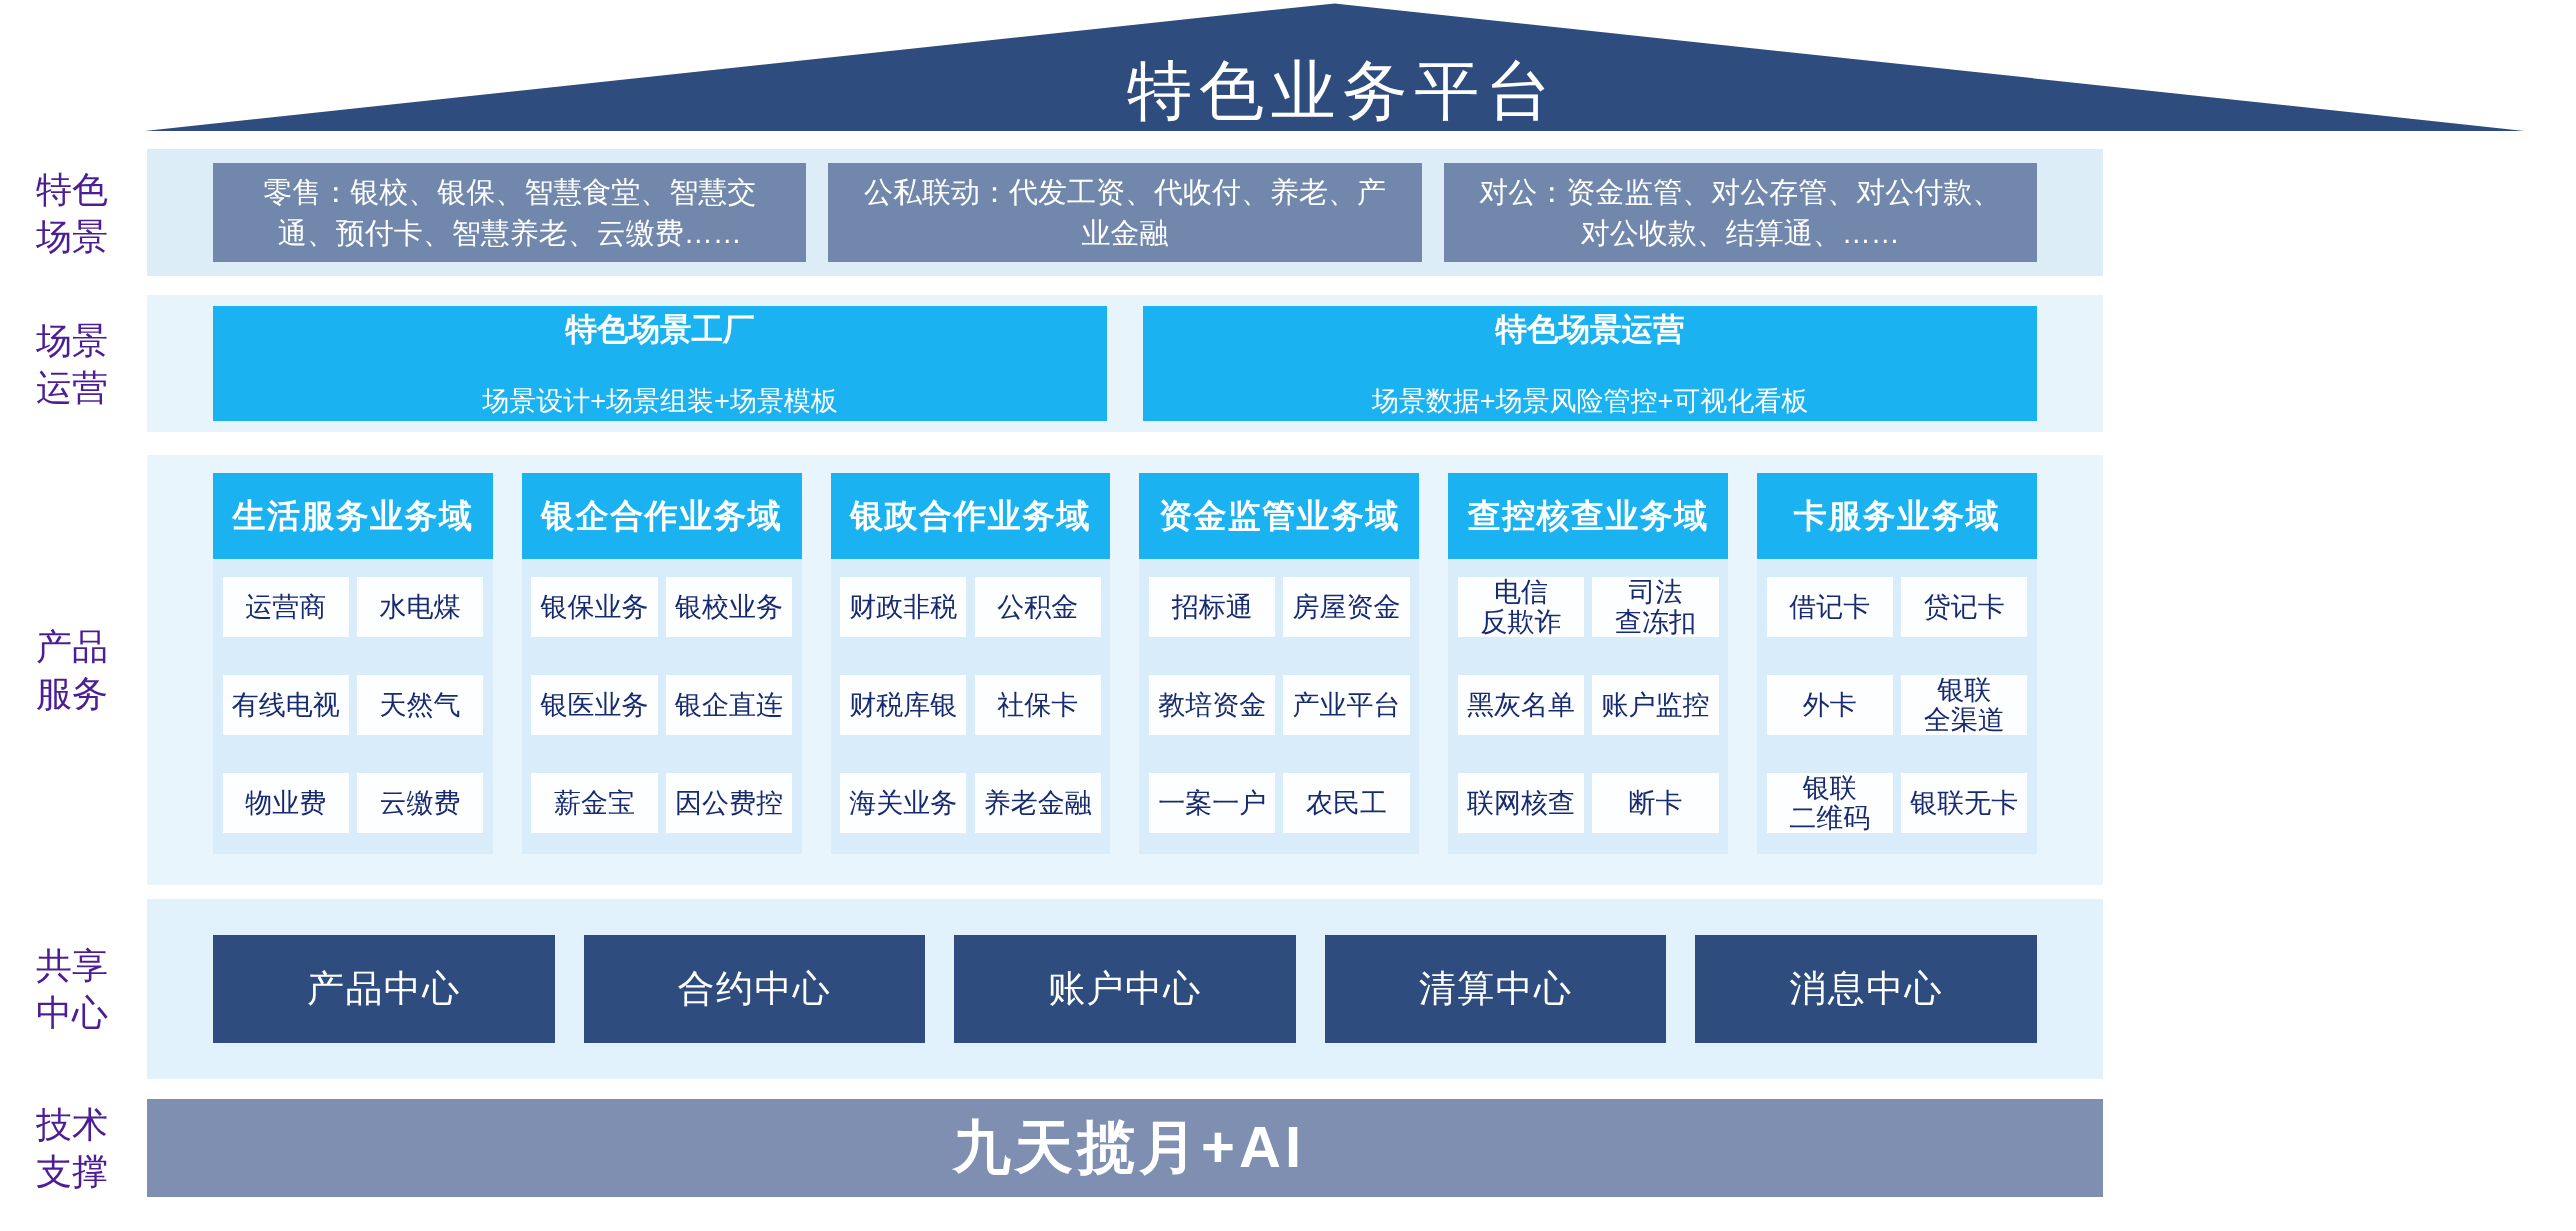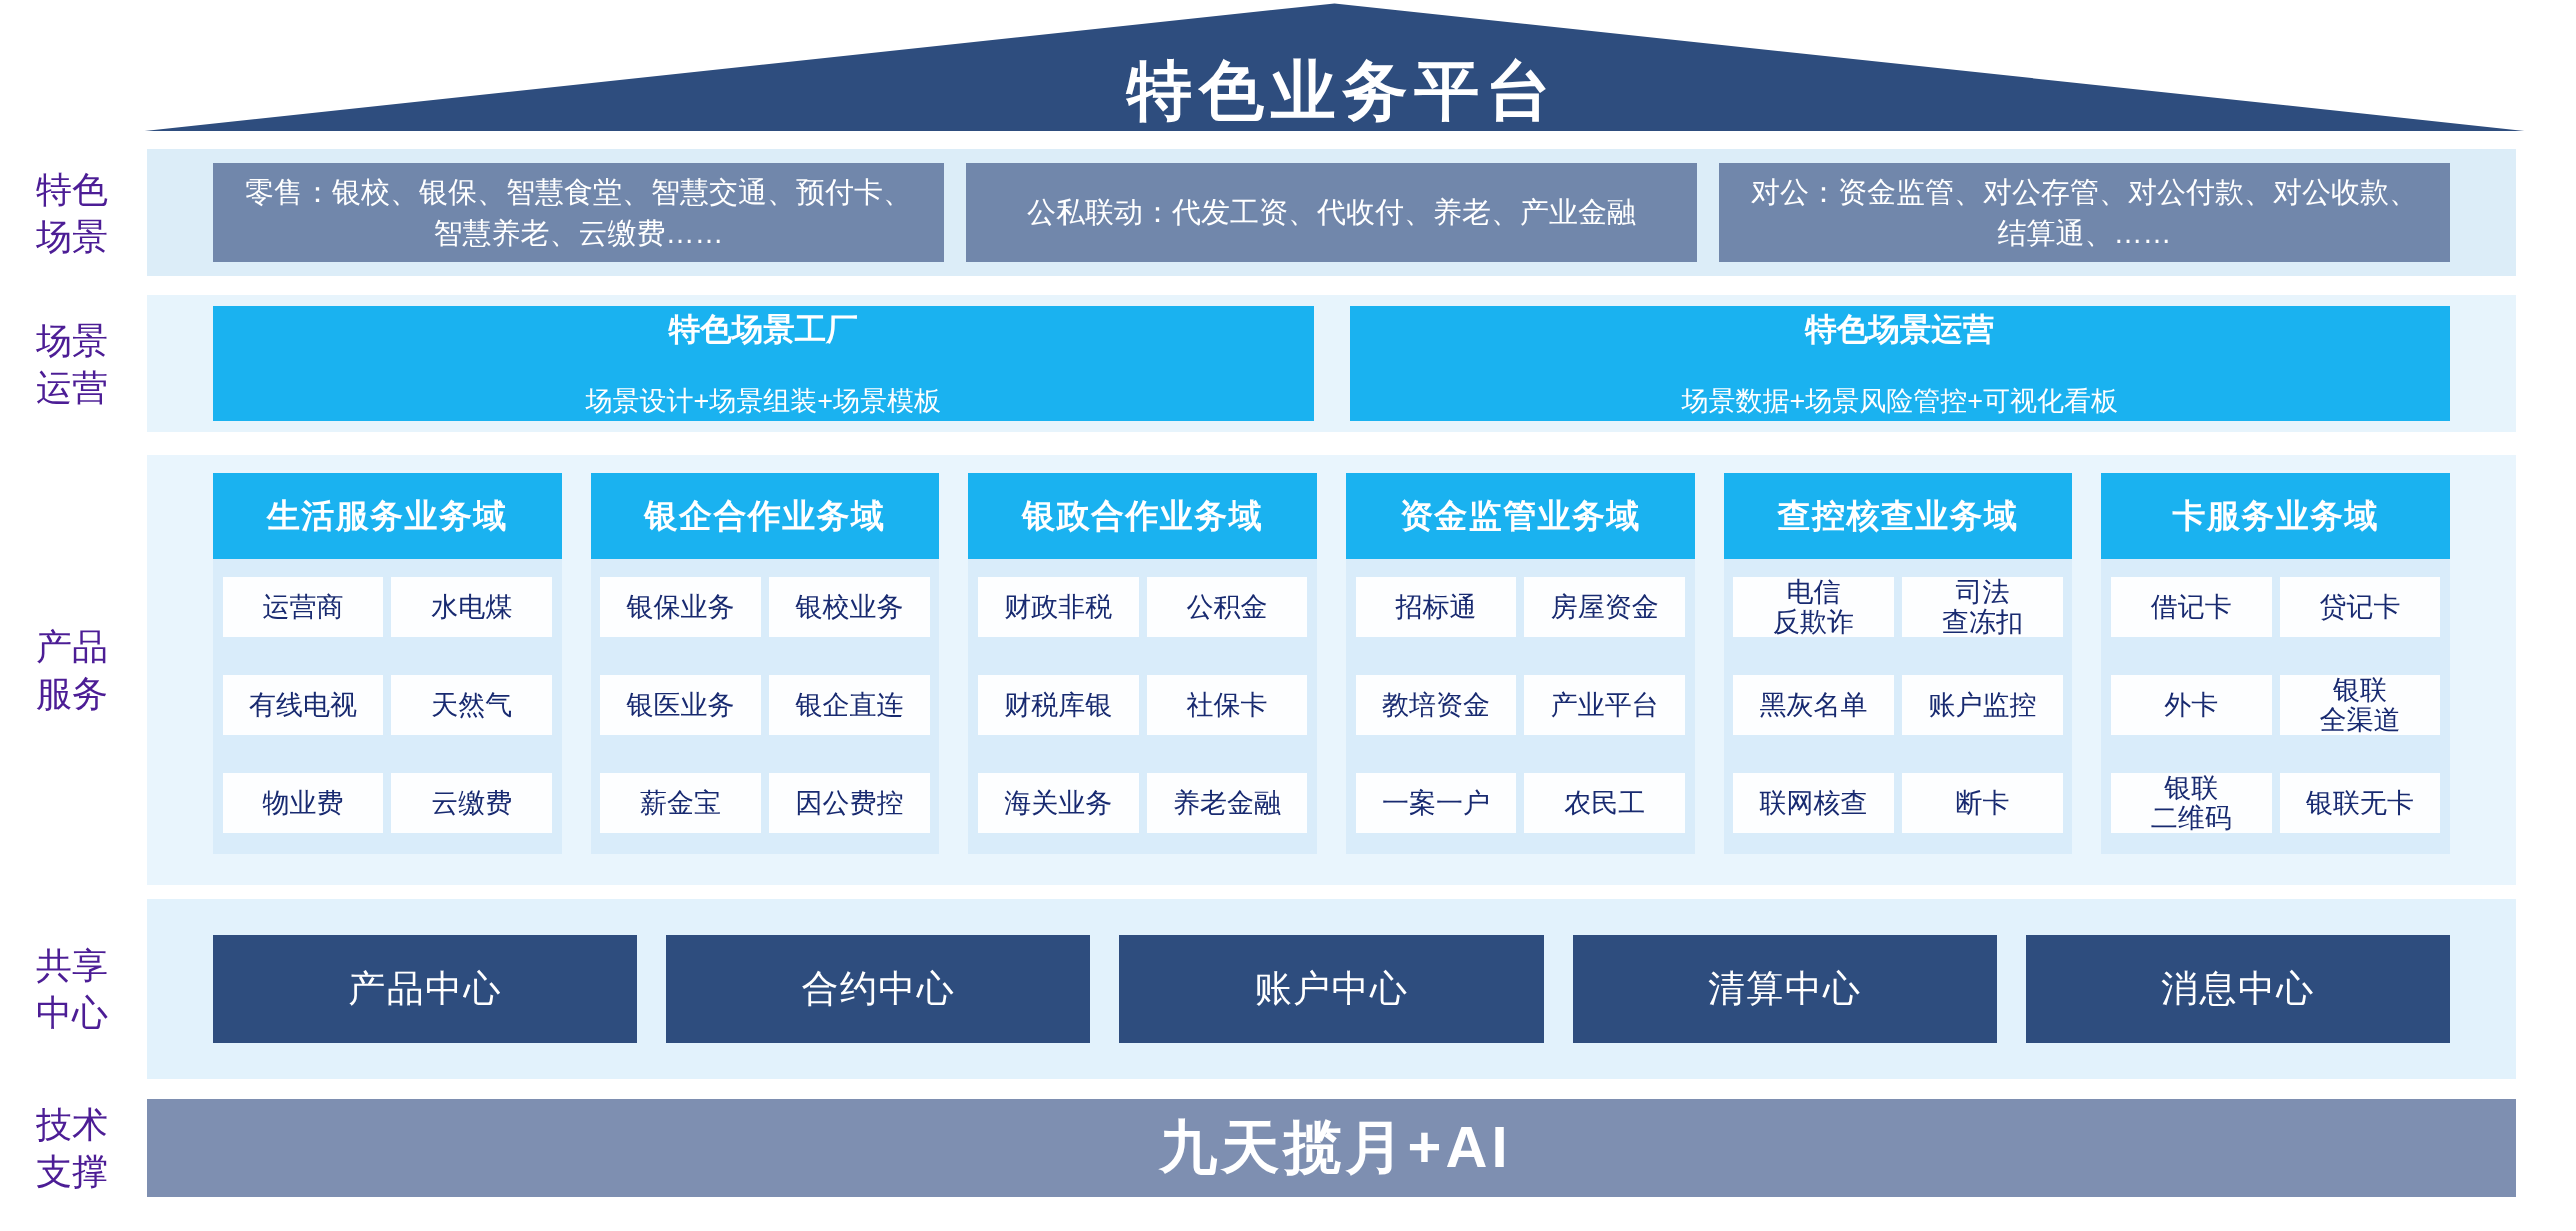--- a/index.html
+++ b/index.html
@@ -8,36 +8,36 @@
     font-family:"Liberation Sans","DejaVu Sans",sans-serif;overflow:hidden;
   }
   
   .roof{
     position:absolute;left:140px;top:3.4px;width:2389px;height:128px;
     background:#2e4d7e;
     clip-path:polygon(50% 0,100% 100%,0 100%);
   }
   .roof-title{
     position:absolute;left:16px;right:0;top:44px;text-align:center;
-    color:#ffffff;font-size:65px;font-weight:bold;letter-spacing:6.8px;
+    color:#ffffff;font-size:65px;font-weight:normal;letter-spacing:6.8px;
   }
   
   .row-label{
     position:absolute;left:0;width:144px;
     display:flex;align-items:center;justify-content:center;
     color:#4c1d95;font-size:36px;line-height:47px;font-weight:500;
     text-align:center;white-space:pre-line;
   }
   .lbl-scene{top:149px;height:127px;}
   .lbl-operation{top:295px;height:137px;}
   .lbl-product{top:455px;height:430px;}
   .lbl-share{top:899px;height:180px;}
   .lbl-tech{top:1099px;height:98px;}
   
-  .band{position:absolute;left:147px;width:2369px;box-sizing:border-box;}
+  .band{position:absolute;left:147px;width:1956px;box-sizing:border-box;}
   .band-scene{
     top:149px;height:127px;background:#dcedf8;
     display:flex;align-items:center;gap:22px;padding:0 66px;
   }
   .scene-box{
     flex:1;height:99px;background:#7187ab;color:#ffffff;
     display:flex;align-items:center;justify-content:center;
     text-align:center;font-size:29px;line-height:1.38;
     padding:0 25px;box-sizing:border-box;
   }

